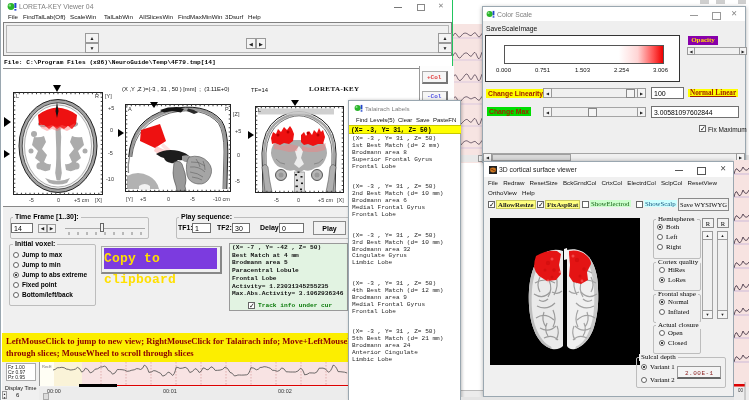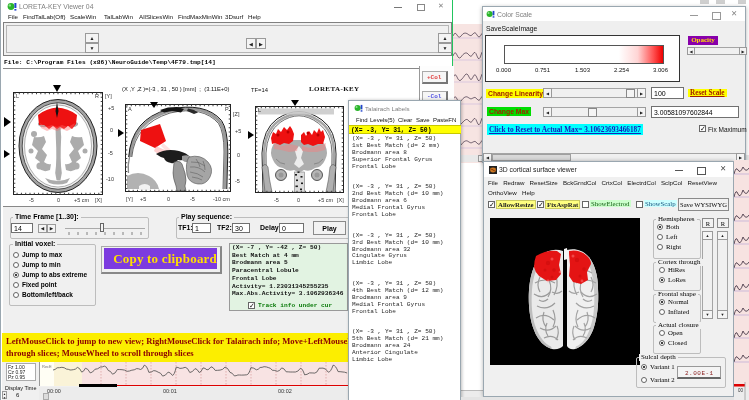--- a/index.html
+++ b/index.html
@@ -281,21 +281,21 @@
       <div class="a b" style="left:21px;top:261px;font-size:6.5px;">Jump to min</div>
   <div class="rad sel" style="left:12px;top:272px;"></div>
       <div class="a b" style="left:21px;top:271px;font-size:6.5px;">Jump to abs extreme</div>
   <div class="rad" style="left:12px;top:282px;"></div>
       <div class="a b" style="left:21px;top:281px;font-size:6.5px;">Fixed point</div>
   <div class="rad" style="left:12px;top:292px;"></div>
       <div class="a b" style="left:21px;top:291px;font-size:6.5px;">Bottom/left/back</div>
 
   <div class="a" style="left:100px;top:246px;width:121px;height:28px;border:1px solid #aaa;border-right:2px solid #888;border-bottom:2px solid #888;background:#f0f0f0;box-sizing:border-box;"></div>
   <div class="a" style="left:103px;top:248px;width:113px;height:21px;background:#7c3bdf;"></div>
-  <div class="a serif b" style="left:103px;top:248px;width:113px;height:15px;line-height:21px;text-align:right;font-size:13px;color:#ffdf00;letter-spacing:0.2px;">Copy to clipboard</div>
+  <div class="a serif b" style="left:103px;top:248px;width:113px;height:15px;line-height:21px;text-align:left;font-size:13px;color:#ffdf00;letter-spacing:0.2px;font-family:Liberation Mono, monospace;">Copy to clipboard</div>
 
   <div class="a" style="left:228px;top:243px;width:119px;height:68px;background:#e2f3e2;border:1px solid #999;box-sizing:border-box;"></div>
   <div class="a mono b" style="left:231px;top:244px;font-size:6.2px;line-height:7.7px;color:#101010;white-space:pre;">(X= -7 , Y= -42 , Z= 50)
 Best Match at 4 mm
 Brodmann area 5
 Paracentral Lobule
 Frontal Lobe
 Activity= 1.23031345255235
 Max.Abs.Activity= 3.1062936346</div>
   <div class="chk" style="left:247px;top:302px;">✓</div>
@@ -408,30 +408,29 @@
   <div class="sb" style="left:204px;top:40px;width:60px;height:8px;"></div>
   <div class="sbb" style="left:204px;top:40px;width:8px;height:8px;font-size:4px;line-height:7px;">◀</div>
   <div class="sbb" style="left:256px;top:40px;width:8px;height:8px;font-size:4px;line-height:7px;">▶</div>
 
   <div class="a b" style="left:3px;top:82px;background:#ffff00;color:#a02000;font-size:6.8px;padding:1px 2px;">Change Linearity :</div>
   <div class="sb" style="left:60px;top:81px;width:103px;height:10px;"></div>
   <div class="sbb" style="left:60px;top:81px;width:9px;height:10px;font-size:4px;line-height:9px;">◀</div>
   <div class="sbb" style="left:154px;top:81px;width:9px;height:10px;font-size:4px;line-height:9px;">▶</div>
   <div class="a" style="left:143px;top:81.5px;width:9px;height:9px;background:#f4f4f4;border:1px solid #888;box-sizing:border-box;"></div>
   <div class="a inp" style="left:168px;top:80px;width:33px;height:12px;font-size:7px;line-height:11px;padding-left:2px;box-sizing:border-box;">100</div>
-  <div class="a serif b" style="left:205px;top:82px;background:#ffff00;color:#a02000;font-size:7.2px;padding:0 2px;text-decoration:underline;">Reset Scale</div>
+  <div class="a serif b" style="left:205px;top:82px;background:#ffff00;color:#a02000;font-size:7.2px;padding:0 2px;text-decoration:underline;">Normal Linear</div>
 
   <div class="a b" style="left:4px;top:100px;background:#00dd00;color:#a02000;font-size:6.8px;padding:1px 2px;">Change Max</div>
   <div class="sb" style="left:60px;top:100px;width:103px;height:10px;"></div>
   <div class="sbb" style="left:60px;top:100px;width:9px;height:10px;font-size:4px;line-height:9px;">◀</div>
   <div class="sbb" style="left:154px;top:100px;width:9px;height:10px;font-size:4px;line-height:9px;">▶</div>
   <div class="a" style="left:105px;top:100.5px;width:9px;height:9px;background:#f4f4f4;border:1px solid #888;box-sizing:border-box;"></div>
   <div class="a inp" style="left:168px;top:99px;width:88px;height:12px;font-size:6.8px;line-height:11px;padding-left:2px;box-sizing:border-box;">3.00581097602844</div>
 
-  <div class="a serif b" style="left:4px;top:117px;background:#00ffff;color:#1520bb;font-size:7.3px;padding:1px 2px;text-decoration:underline;">Click to Reset to Actual Max= 3.10623693466187</div>
   <div class="chk" style="left:216px;top:118px;">✓</div>
   <div class="a" style="left:225px;top:118.5px;color:#111;font-size:6.5px;white-space:nowrap;">Fix Maximum</div>
 
   <div class="sb" style="left:0px;top:146px;width:262px;height:9px;"></div>
   <div class="sbb" style="left:0px;top:146px;width:9px;height:9px;font-size:4px;line-height:8px;">◀</div>
   <div class="sbb" style="left:253px;top:146px;width:9px;height:9px;font-size:4px;line-height:8px;">▶</div>
   <div class="a" style="left:9px;top:147px;width:79px;height:7px;background:#d9d9d9;border:1px solid #a0a0a0;box-sizing:border-box;"></div>
 </div>
 
 <div id="v3" class="a" style="left:483px;top:161px;width:251px;height:236px;background:#f0f0f0;border:1px solid #9aa7b0;box-sizing:border-box;box-shadow:0 0 4px rgba(0,0,0,0.3);">
@@ -515,21 +514,21 @@
   <div class="a btn serif" style="left:233px;top:56px;width:12px;height:10px;font-size:6.5px;line-height:9px;text-align:center;box-sizing:border-box;">R</div>
 
   <div class="sb" style="left:218px;top:69px;width:11px;height:88px;"></div>
   <div class="sbb" style="left:218px;top:69px;width:11px;height:9px;font-size:4px;line-height:8px;">▲</div>
   <div class="sbb" style="left:218px;top:148px;width:11px;height:9px;font-size:4px;line-height:8px;">▼</div>
   <div class="sb" style="left:233px;top:69px;width:11px;height:88px;"></div>
   <div class="sbb" style="left:233px;top:69px;width:11px;height:9px;font-size:4px;line-height:8px;">▲</div>
   <div class="sbb" style="left:233px;top:148px;width:11px;height:9px;font-size:4px;line-height:8px;">▼</div>
 
   <div class="a gb" style="left:169px;top:100px;width:46px;height:27px;"></div>
-  <div class="gbl serif" style="left:172px;top:97px;font-weight:normal;">Cortex through</div>
+  <div class="gbl serif" style="left:172px;top:97px;font-weight:normal;">Cortex quality</div>
   <div class="rad" style="left:175px;top:105px;"></div>
       <div class="a serif" style="left:184px;top:104px;font-size:6.8px;">HiRes</div>
   <div class="rad sel" style="left:175px;top:115px;"></div>
       <div class="a serif" style="left:184px;top:114px;font-size:6.8px;">LoRes</div>
 
   <div class="a gb" style="left:169px;top:132px;width:46px;height:27px;"></div>
   <div class="gbl serif" style="left:172px;top:129px;font-weight:normal;">Frontal shape</div>
   <div class="rad sel" style="left:175px;top:137px;"></div>
       <div class="a serif" style="left:184px;top:136px;font-size:6.8px;">Normal</div>
   <div class="rad" style="left:175px;top:147px;"></div>

